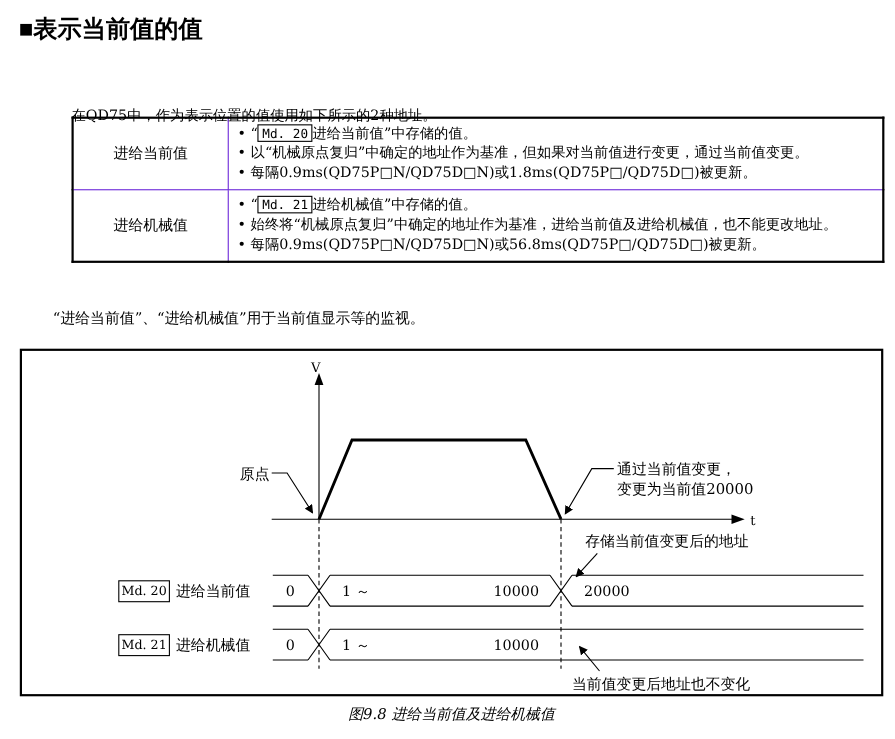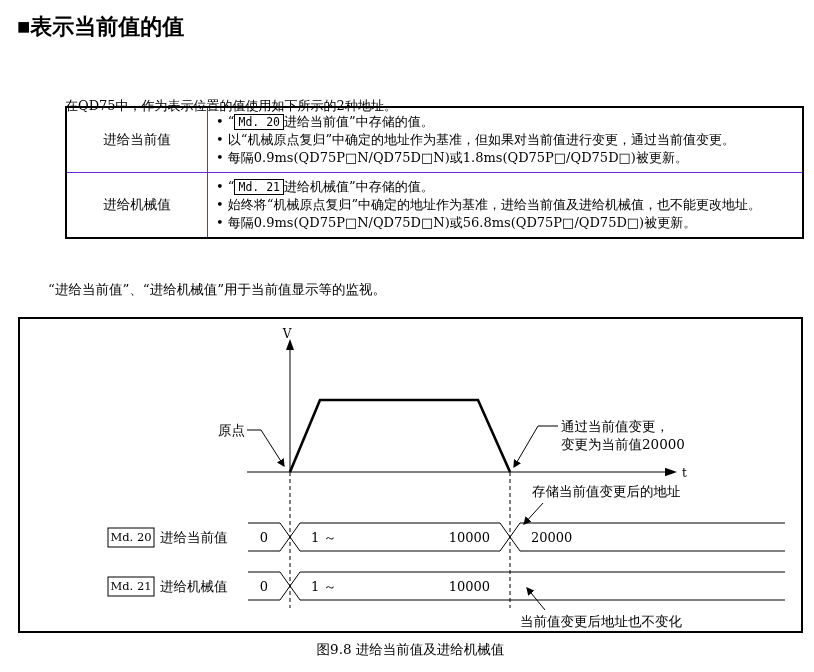--- a/index.html
+++ b/index.html
@@ -34,21 +34,21 @@
   .midpara { left:48px; top:281px; font-size:13.5px;text-align:right; }
   .diagram-box {
     left:18px; top:317px; width:781px; height:312px;
     border:2px solid #000; background:#fff;
   }
   .diagram-box svg { position:absolute; left:0; top:0; }
   .diagram-box svg text {
     font-family:"DejaVu Serif","Liberation Serif",serif; fill:#000;
   }
   .caption {
-    left:18px; top:641px; width:785px; text-align:center; font-size:13.5px;
+    left:18px; top:641px; width:785px; text-align:center; font-size:13.5px;font-style:italic;
   }
 </style>
 </head>
 <body>
 
 <div class="abs heading">■表示当前值的值</div>
 
 <div class="abs intro">
   <div>在QD75中，作为表示位置的值使用如下所示的2种地址。</div>
 </div>

